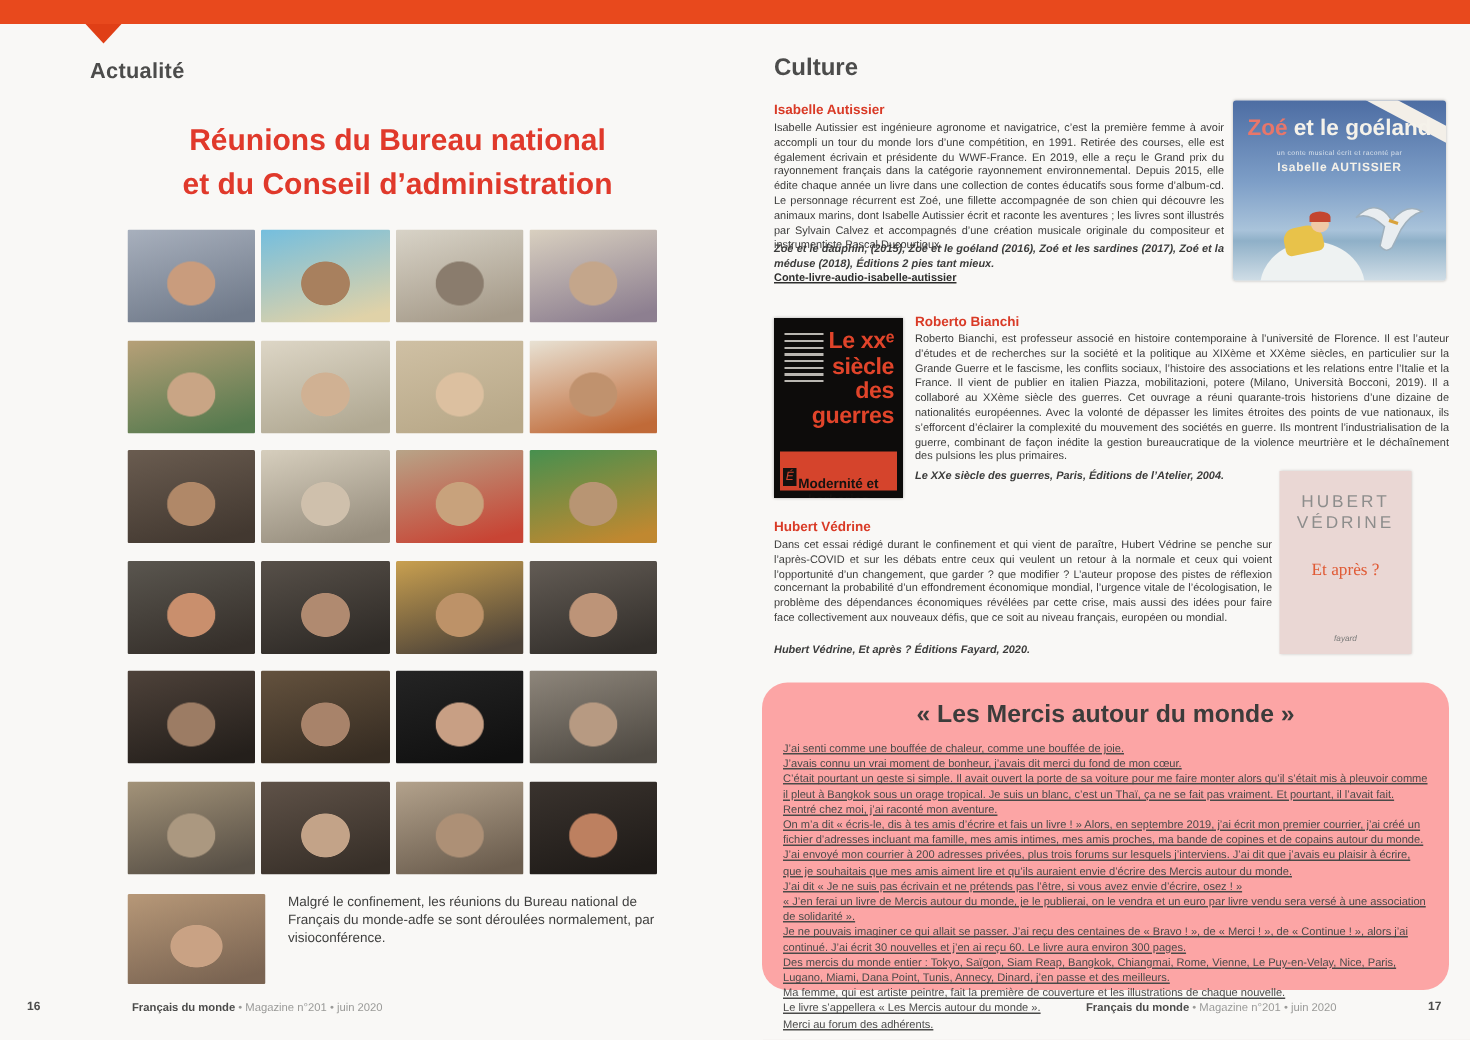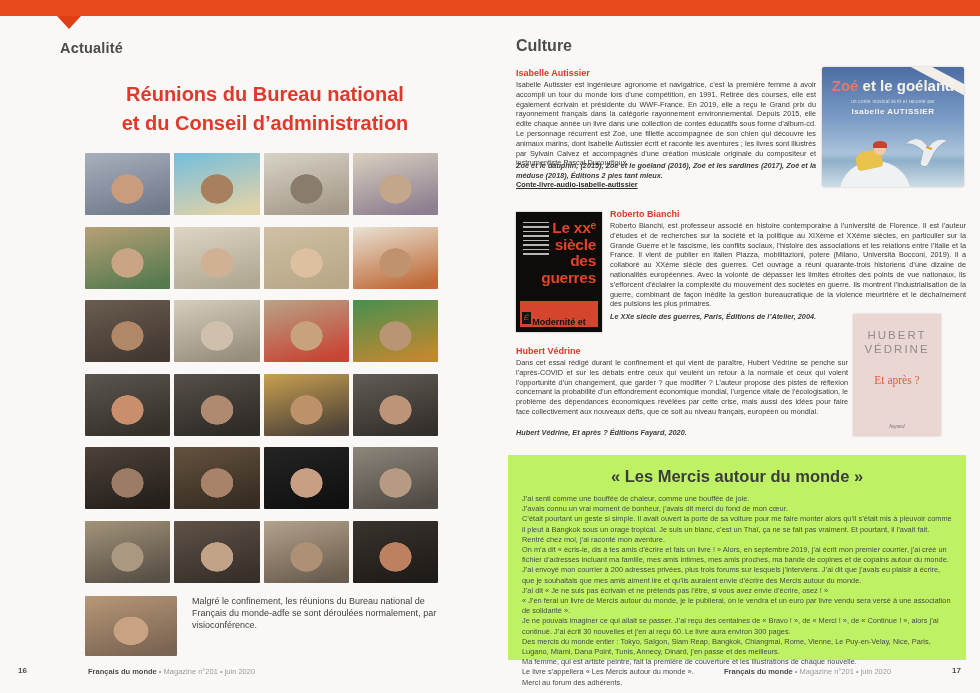--- a/index.html
+++ b/index.html
@@ -71,24 +71,24 @@
     color:#141210;font-weight:bold;font-size:9px;line-height:11px;text-align:center;padding-top:16px;box-sizing:border-box;}
   .guerres-logo{position:absolute;left:6px;bottom:8px;width:9px;height:12px;background:#141210;
     color:#d5442c;font-size:8px;line-height:12px;text-align:center;font-style:italic;}
   
   .cover-vedrine{position:absolute;left:853px;top:314px;width:88px;height:122px;background:#ead7d4;
     box-shadow:0 0 2px rgba(0,0,0,.2);text-align:center;}
   .vedrine-author{margin-top:14px;color:#8d8d8c;font-size:11.5px;letter-spacing:2px;line-height:14px;}
   .vedrine-title{margin-top:18px;color:#e05a35;font-size:11.5px;font-family:"Liberation Serif",serif;}
   .vedrine-pub{position:absolute;bottom:7px;left:0;width:100%;color:#7c7c7b;font-size:5.5px;font-style:italic;}
   
-  .mercis-box{position:absolute;left:508px;top:455px;width:458px;height:205px;background:#bef264;
-    border-radius:0;box-sizing:border-box;padding:12px 14px 10px 14px;}
+  .mercis-box{position:absolute;left:508px;top:455px;width:458px;height:205px;background:#fca5a5;
+    border-radius:17px;box-sizing:border-box;padding:12px 14px 10px 14px;}
   .mercis-title{text-align:center;font-weight:bold;font-size:16.5px;color:#3c3c3b;margin:0 0 8px 0;}
-  .mercis-lines p{margin:0;font-size:7.4px;line-height:10.2px;color:#4a4a49;}
+  .mercis-lines p{margin:0;font-size:7.4px;line-height:10.2px;color:#4a4a49;text-decoration:underline;}
   .mercis-signature{text-align:right;font-style:italic;font-size:7.6px;color:#4a4a49;margin-top:4px;}
   
   .footer{position:absolute;top:667px;font-size:7.5px;color:#9a9a98;}
   .footer .brand{font-weight:bold;color:#4c4c4b;}
   .page-num{position:absolute;top:666px;font-size:8px;font-weight:bold;color:#4c4c4b;}
 </style>
 </head>
 <body>
 
 <div id="spread">

